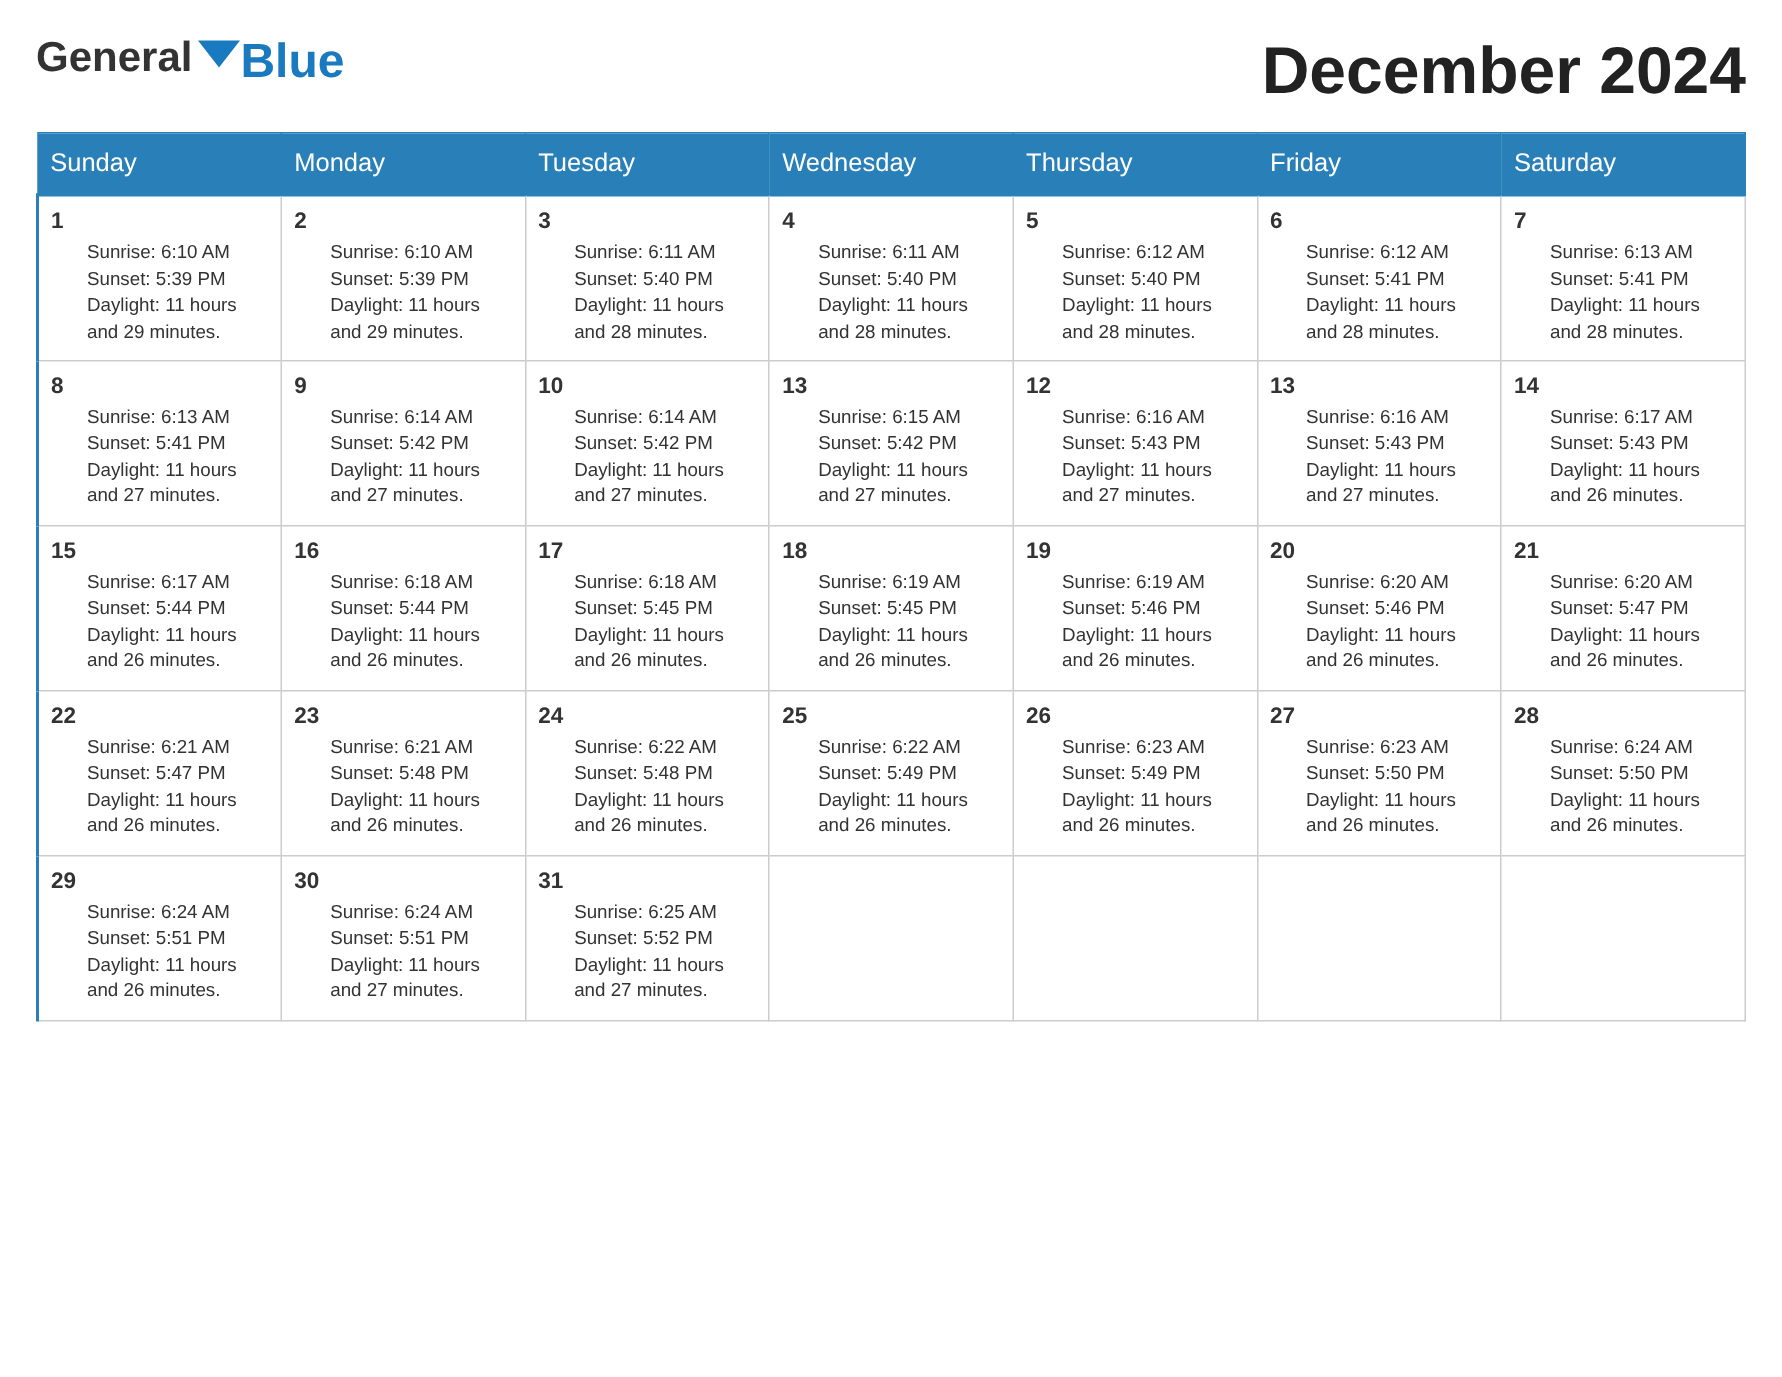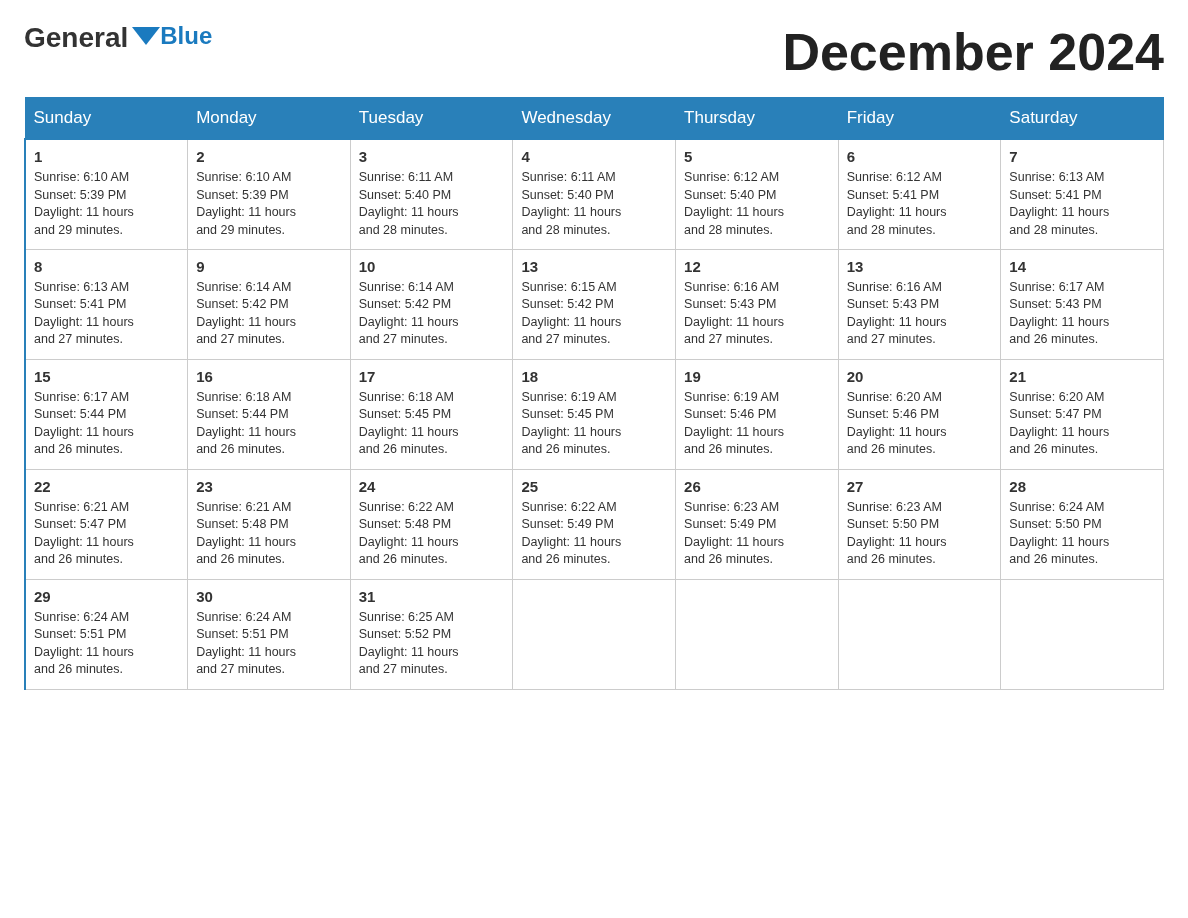--- a/index.html
+++ b/index.html
@@ -21,21 +21,21 @@
       flex-direction: row;
       align-items: flex-start;
     }
     .logo-text-general {
       font-size: 28px;
       font-weight: bold;
       color: #333;
       line-height: 1;
     }
     .logo-text-blue {
-      font-size: 24px;
+      font-size: 32px;
       font-weight: bold;
       color: #1a7abf;
       line-height: 1;
     }
     .logo-line {
       display: flex;
       align-items: center;
     }
     .logo-triangle {
       width: 0;
@@ -43,21 +43,21 @@
       border-left: 14px solid transparent;
       border-right: 14px solid transparent;
       border-top: 18px solid #1a7abf;
       margin-left: 4px;
       margin-top: -4px;
     }
     .title-section {
       text-align: right;
     }
     .calendar-title {
-      font-size: 52px;
+      font-size: 44px;
       font-weight: bold;
       color: #222;
       line-height: 1.1;
     }
     .location-subtitle {
       font-size: 22px;
       color: #444;
       margin-top: 4px;
     }
     table {
@@ -92,20 +92,21 @@
     }
     .day-number {
       font-size: 15px;
       font-weight: bold;
       margin-bottom: 4px;
       display: block;
     }
     .day-info {
       font-size: 12.5px;
       line-height: 1.4;
+      margin-left: 24px;
     }
     .empty-cell {
       background: #fff;
     }
   </style>
 </head>
 <body>
 
 <div class="header">
   <div class="logo">

